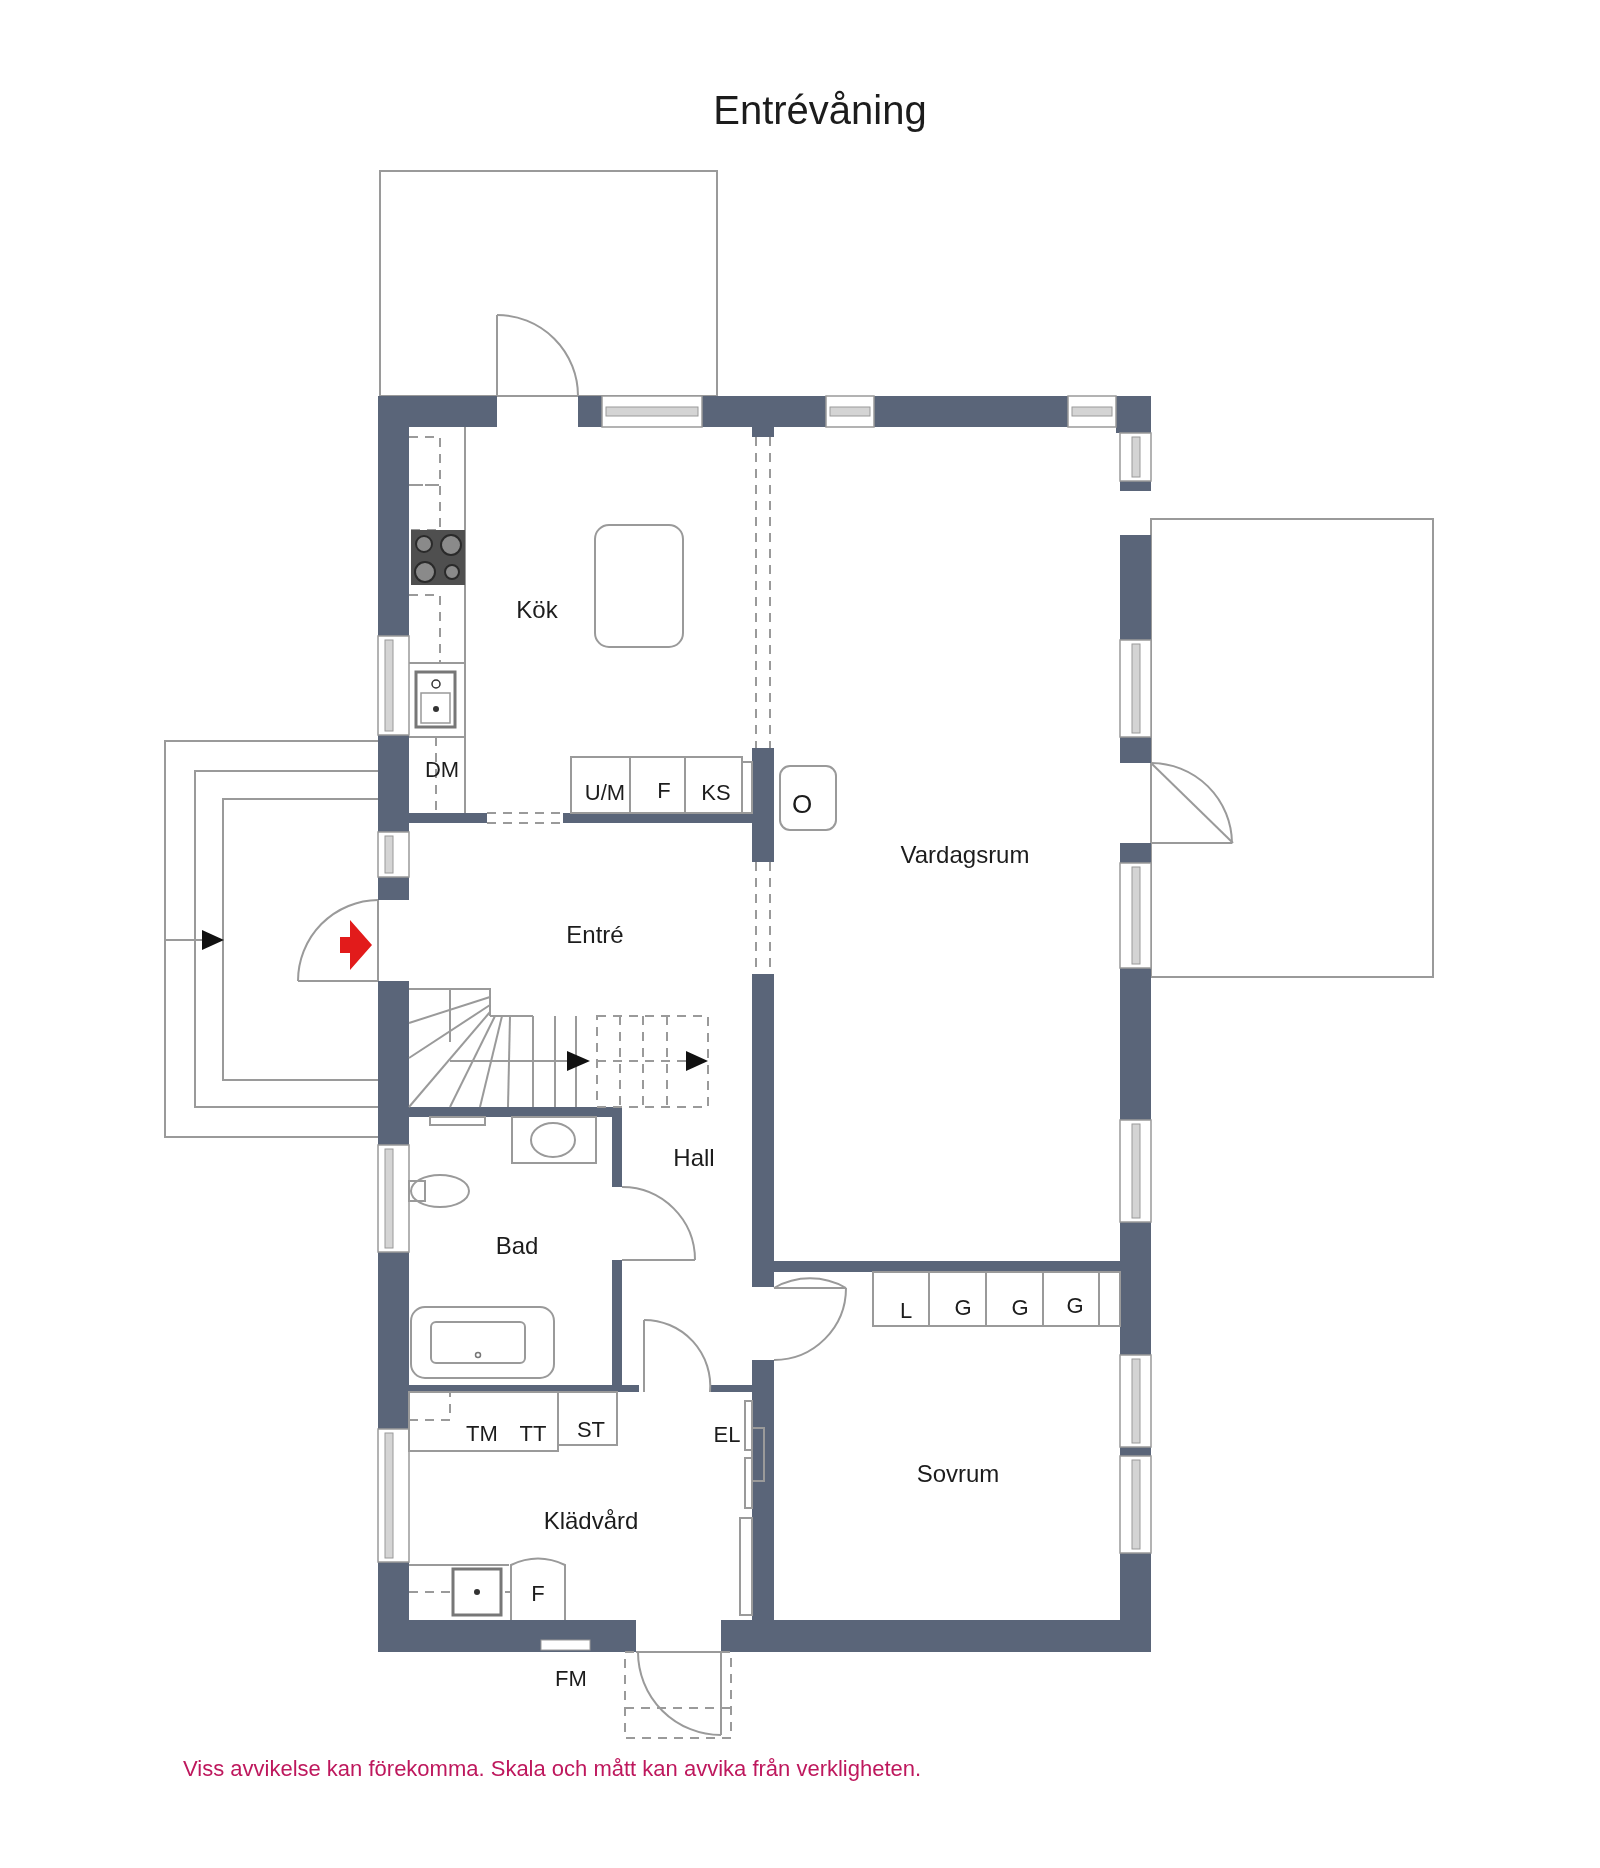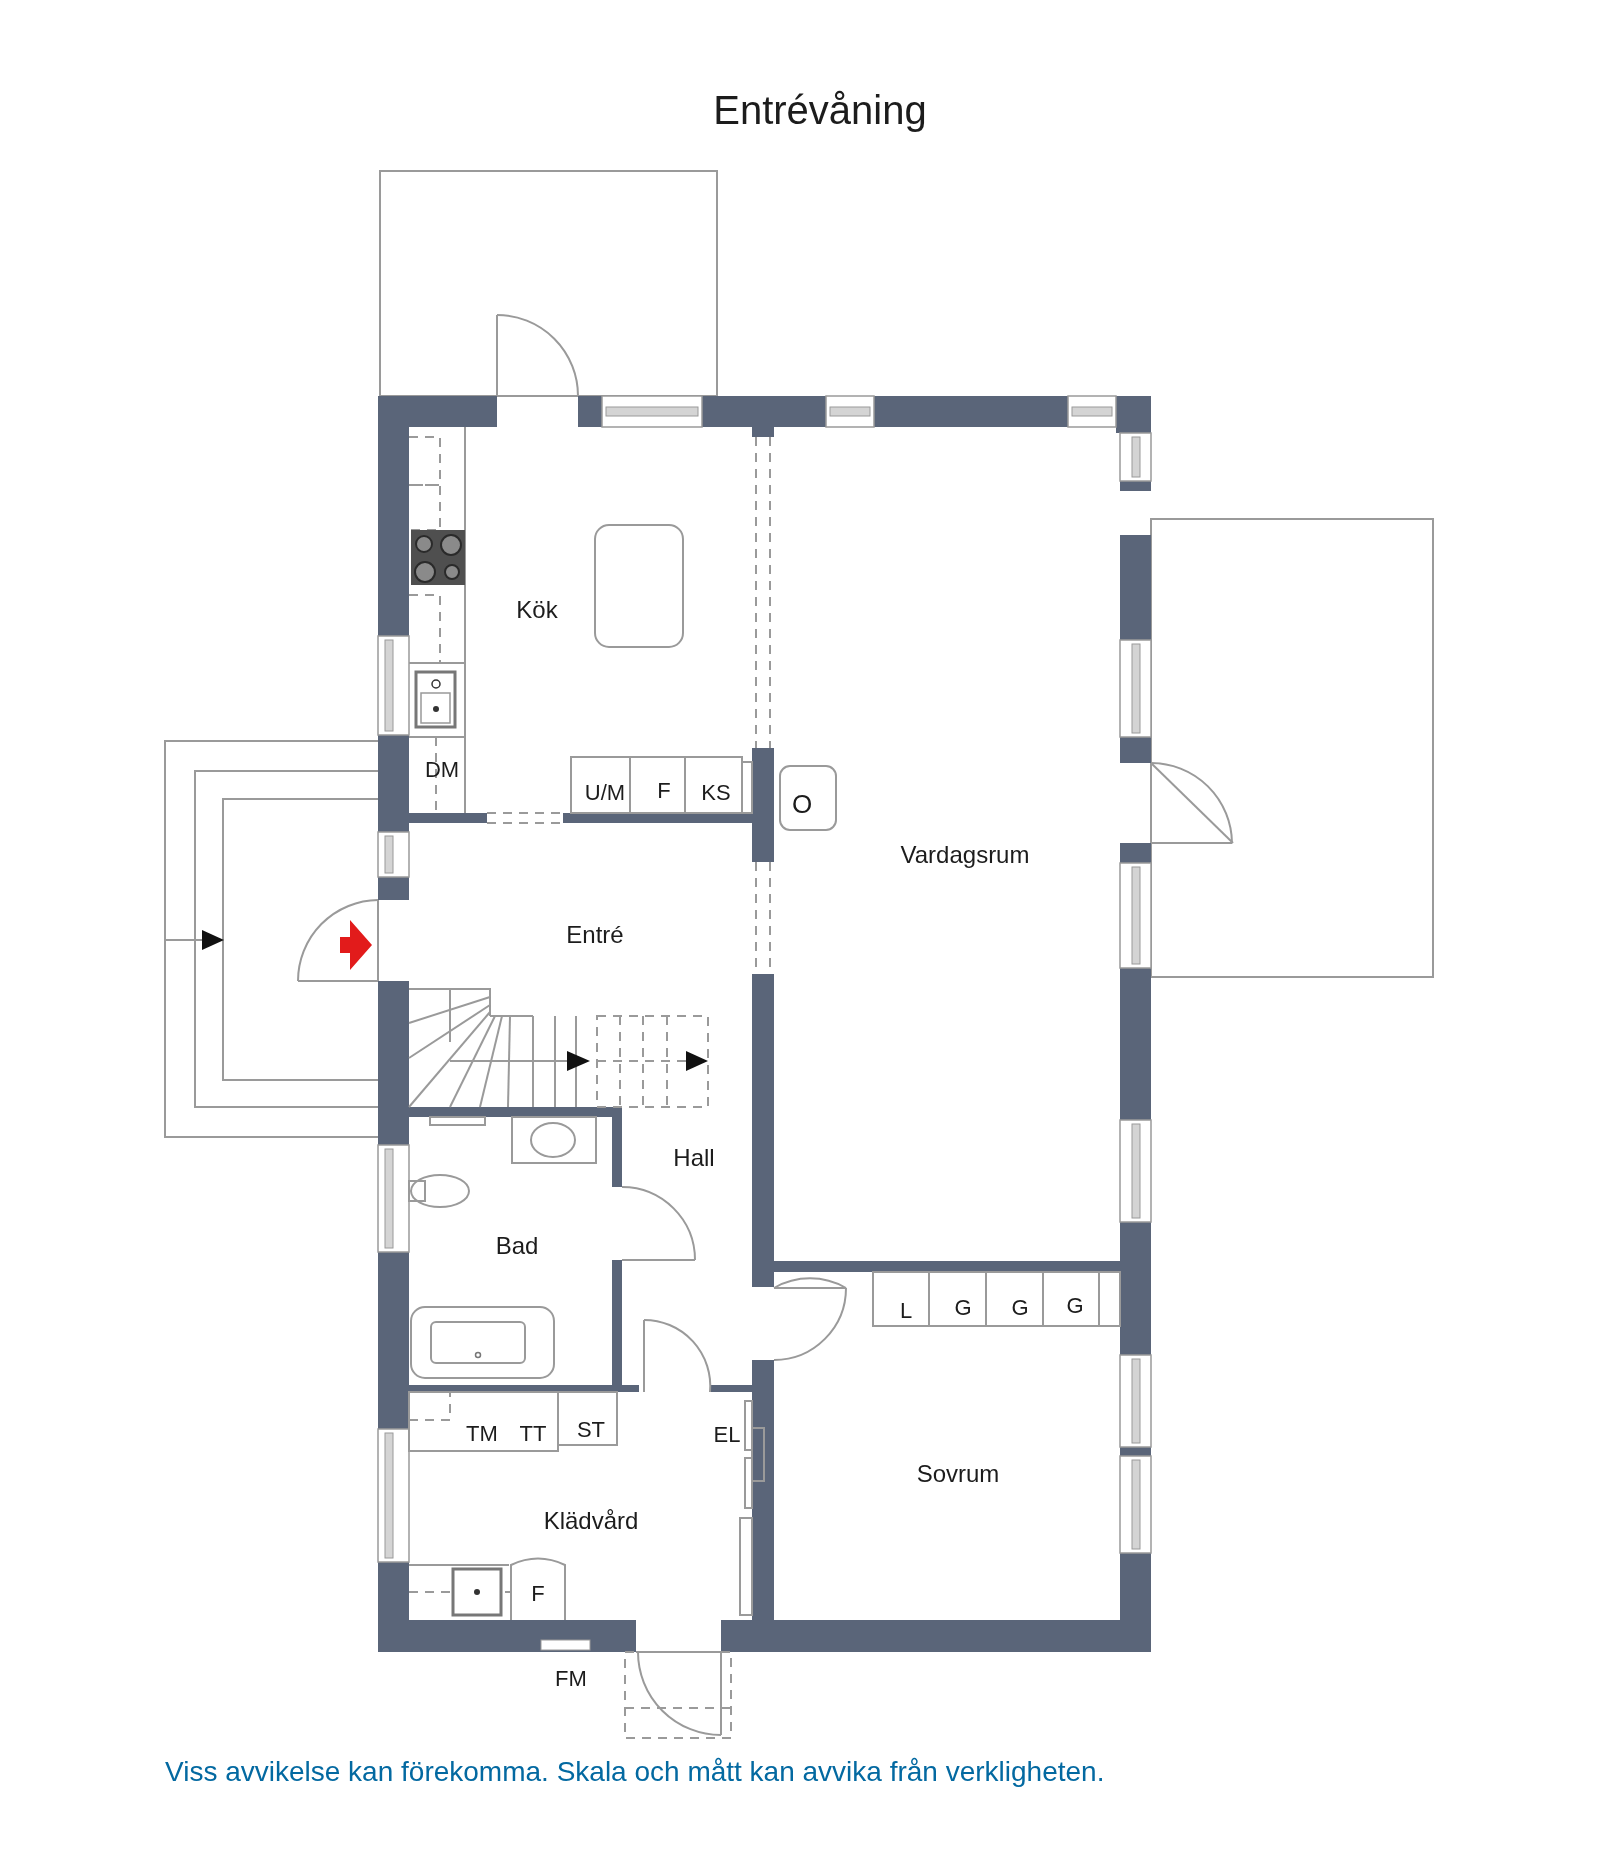--- a/index.html
+++ b/index.html
@@ -1,19 +1,19 @@
 <!DOCTYPE html>
 <html><head>
 <meta charset="utf-8">
 <style>
   html,body{margin:0;padding:0;background:#ffffff;}
   body{width:1600px;height:1868px;position:relative;overflow:hidden;font-family:"Liberation Sans",sans-serif;}
   #plan{position:absolute;left:0;top:0;}
   .title{position:absolute;left:0;width:1640px;top:88px;text-align:center;font-size:40px;color:#1c1c1c;}
-  .disclaimer{position:absolute;left:165px;top:1756px;font-size:28px;color:#0369a1;white-space:nowrap;}
+  .disclaimer{position:absolute;left:183px;top:1756px;font-size:22px;color:#be185d;white-space:nowrap;}
   .lbl{font-family:"Liberation Sans",sans-serif;fill:#1c1c1c;}
 </style>
 </head>
 <body>
 
 <div class="title">Entrévåning</div>
 
 <svg id="plan" width="1600" height="1868" viewBox="0 0 1600 1868" xmlns="http://www.w3.org/2000/svg">
   <defs>
     <style>

